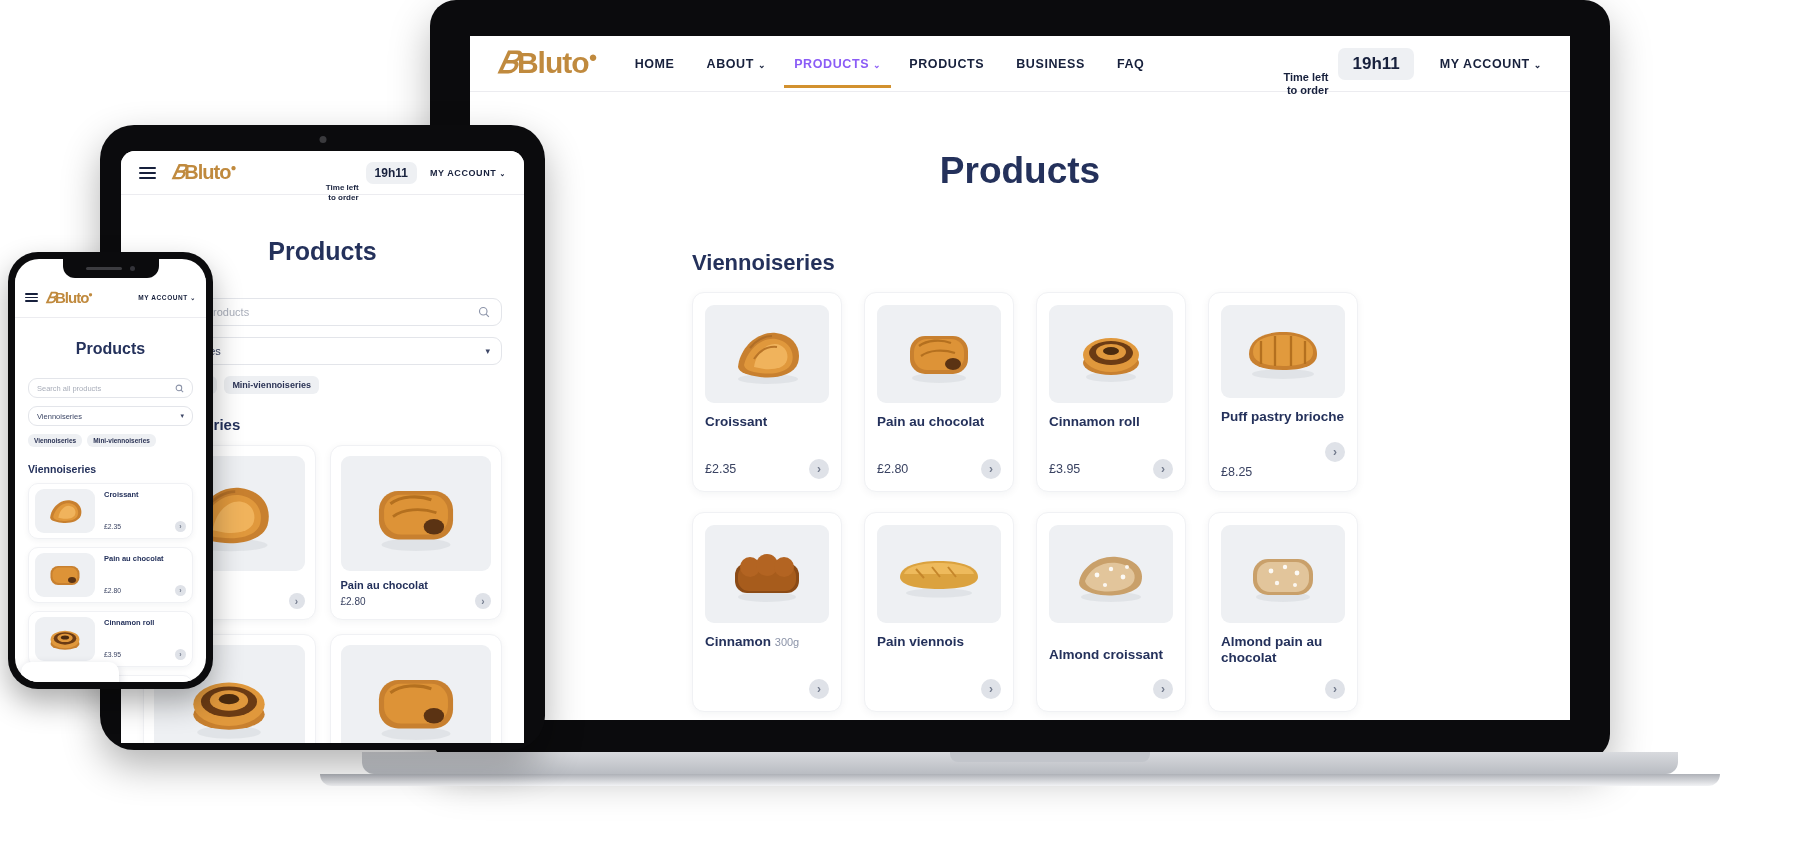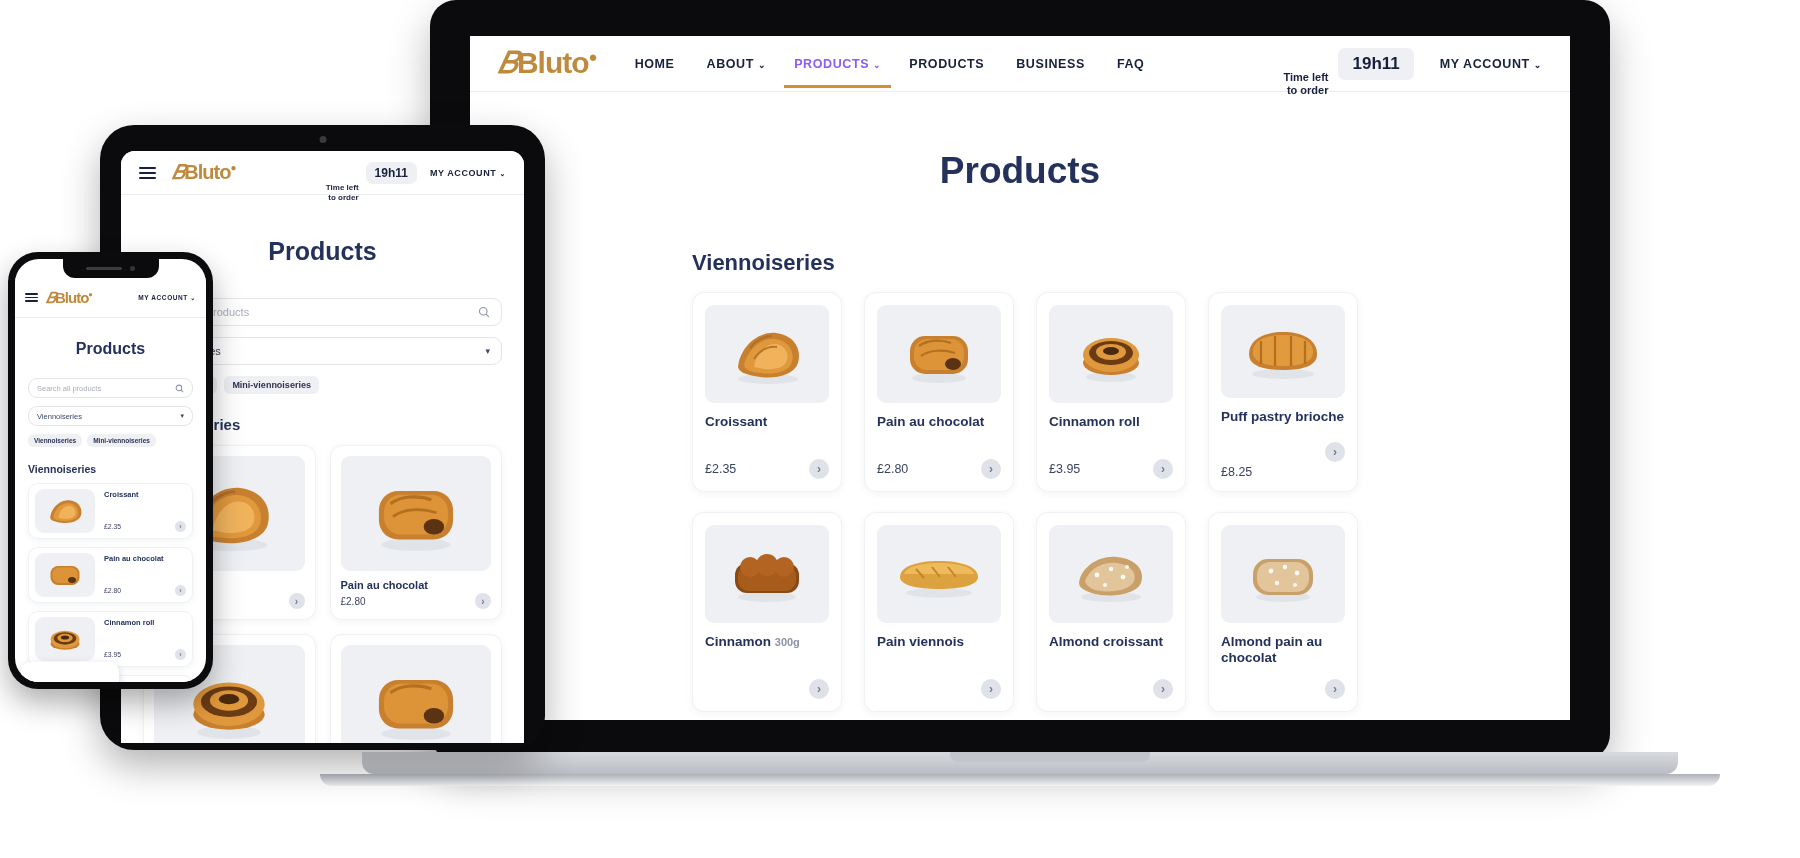--- a/index.html
+++ b/index.html
@@ -106,21 +106,21 @@
 
   .section-title { color:#24315b; font-weight:700; }
 
   .card {
     background:#fff; border:1px solid #f0f1f4; border-radius:12px;
     box-shadow:0 2px 8px rgba(20,30,60,.05); overflow:hidden;
     display:flex; flex-direction:column;
   }
   .card-img { background:#eef0f3; border-radius:9px; display:flex; align-items:center; justify-content:center; overflow:hidden;}
   .card-name { color:#24315b; font-weight:700; line-height:1.22; }
-  .card-weight { color:#8b93a8; font-weight:700; }
+  .card-weight { color:#8b93a8; font-weight:400; }
   .card-foot { display:flex; align-items:center; justify-content:space-between; margin-top:auto; }
   .price { color:#3a4362; }
   .go {
     border-radius:50%; background:#dfe2e8; color:#6b7governing;
     display:flex; align-items:center; justify-content:center; color:#737b8d; font-weight:700;
   }
 
   .prodlist-item {
     display:flex; align-items:center; background:#fff; border:1px solid #f0f1f4;
     border-radius:10px; box-shadow:0 2px 6px rgba(20,30,60,.05);
@@ -316,21 +316,21 @@
                 <ellipse cx="44" cy="58" rx="30" ry="5" fill="#d6d8dd" opacity=".55"></ellipse>
                 <path d="M12 44 C14 28 32 16 50 18 C70 20 78 32 74 44 C70 54 50 58 34 56 C22 54 12 50 12 44Z" fill="#c9a06a"></path>
                 <path d="M18 42 C22 30 36 22 50 24 C64 26 70 34 67 42 C64 50 48 54 34 52 C25 51 19 47 18 42Z" fill="#e2c59b"></path>
                 <circle cx="30" cy="36" r="2.4" fill="#fff" opacity=".9"></circle>
                 <circle cx="44" cy="30" r="2.2" fill="#fff" opacity=".9"></circle>
                 <circle cx="56" cy="38" r="2.4" fill="#fff" opacity=".9"></circle>
                 <circle cx="38" cy="46" r="2.1" fill="#fff" opacity=".85"></circle>
                 <circle cx="60" cy="28" r="2" fill="#fff" opacity=".85"></circle>
               </svg>
             </div>
-            <div class="card-name" style="font-size:13.5px; margin-top:11px;">
+            <div class="card-name" style="font-size:13.5px; margin-top:24px;">
               <span>Almond croissant</span>
             </div>
             <div class="card-foot">
               <span class="price" style="font-size:12.5px;"></span>
               <span class="go" style="width:20px;height:20px;font-size:12px;">›</span>
             </div>
           </div>
 
           <div class="card" style="width:150px; height:200px; padding:12px;">
             <div class="card-img" style="height:98px;">

